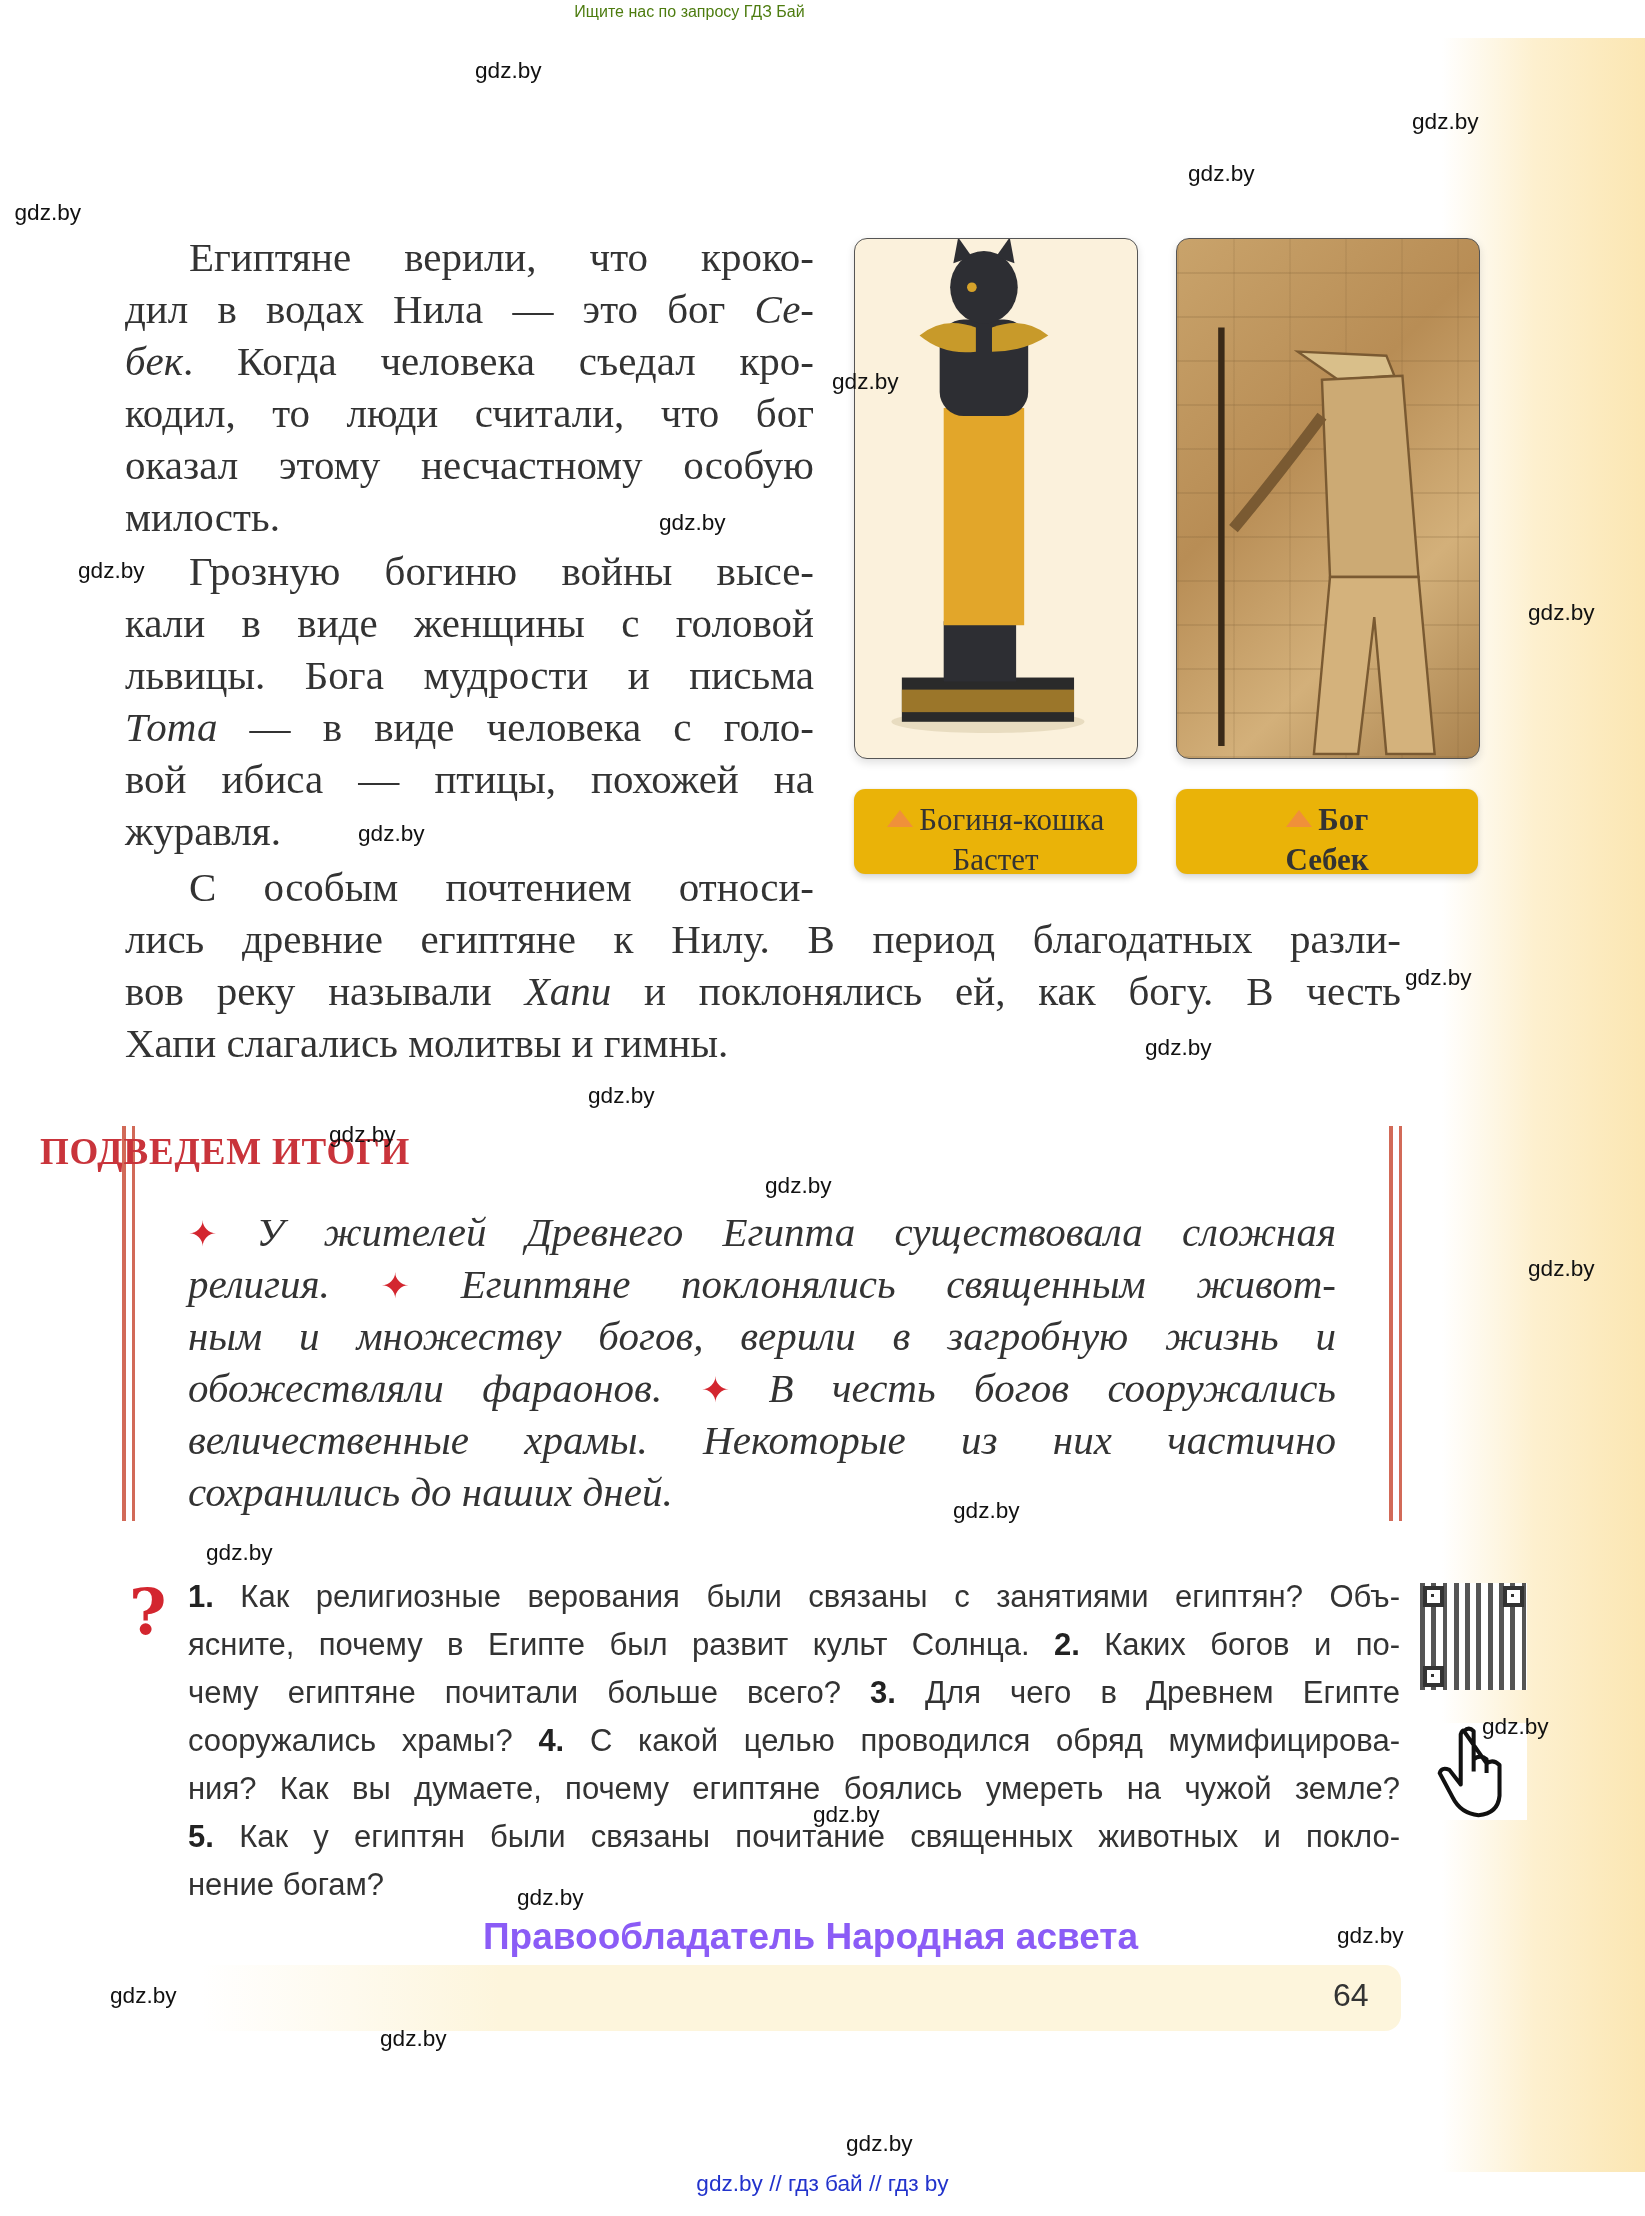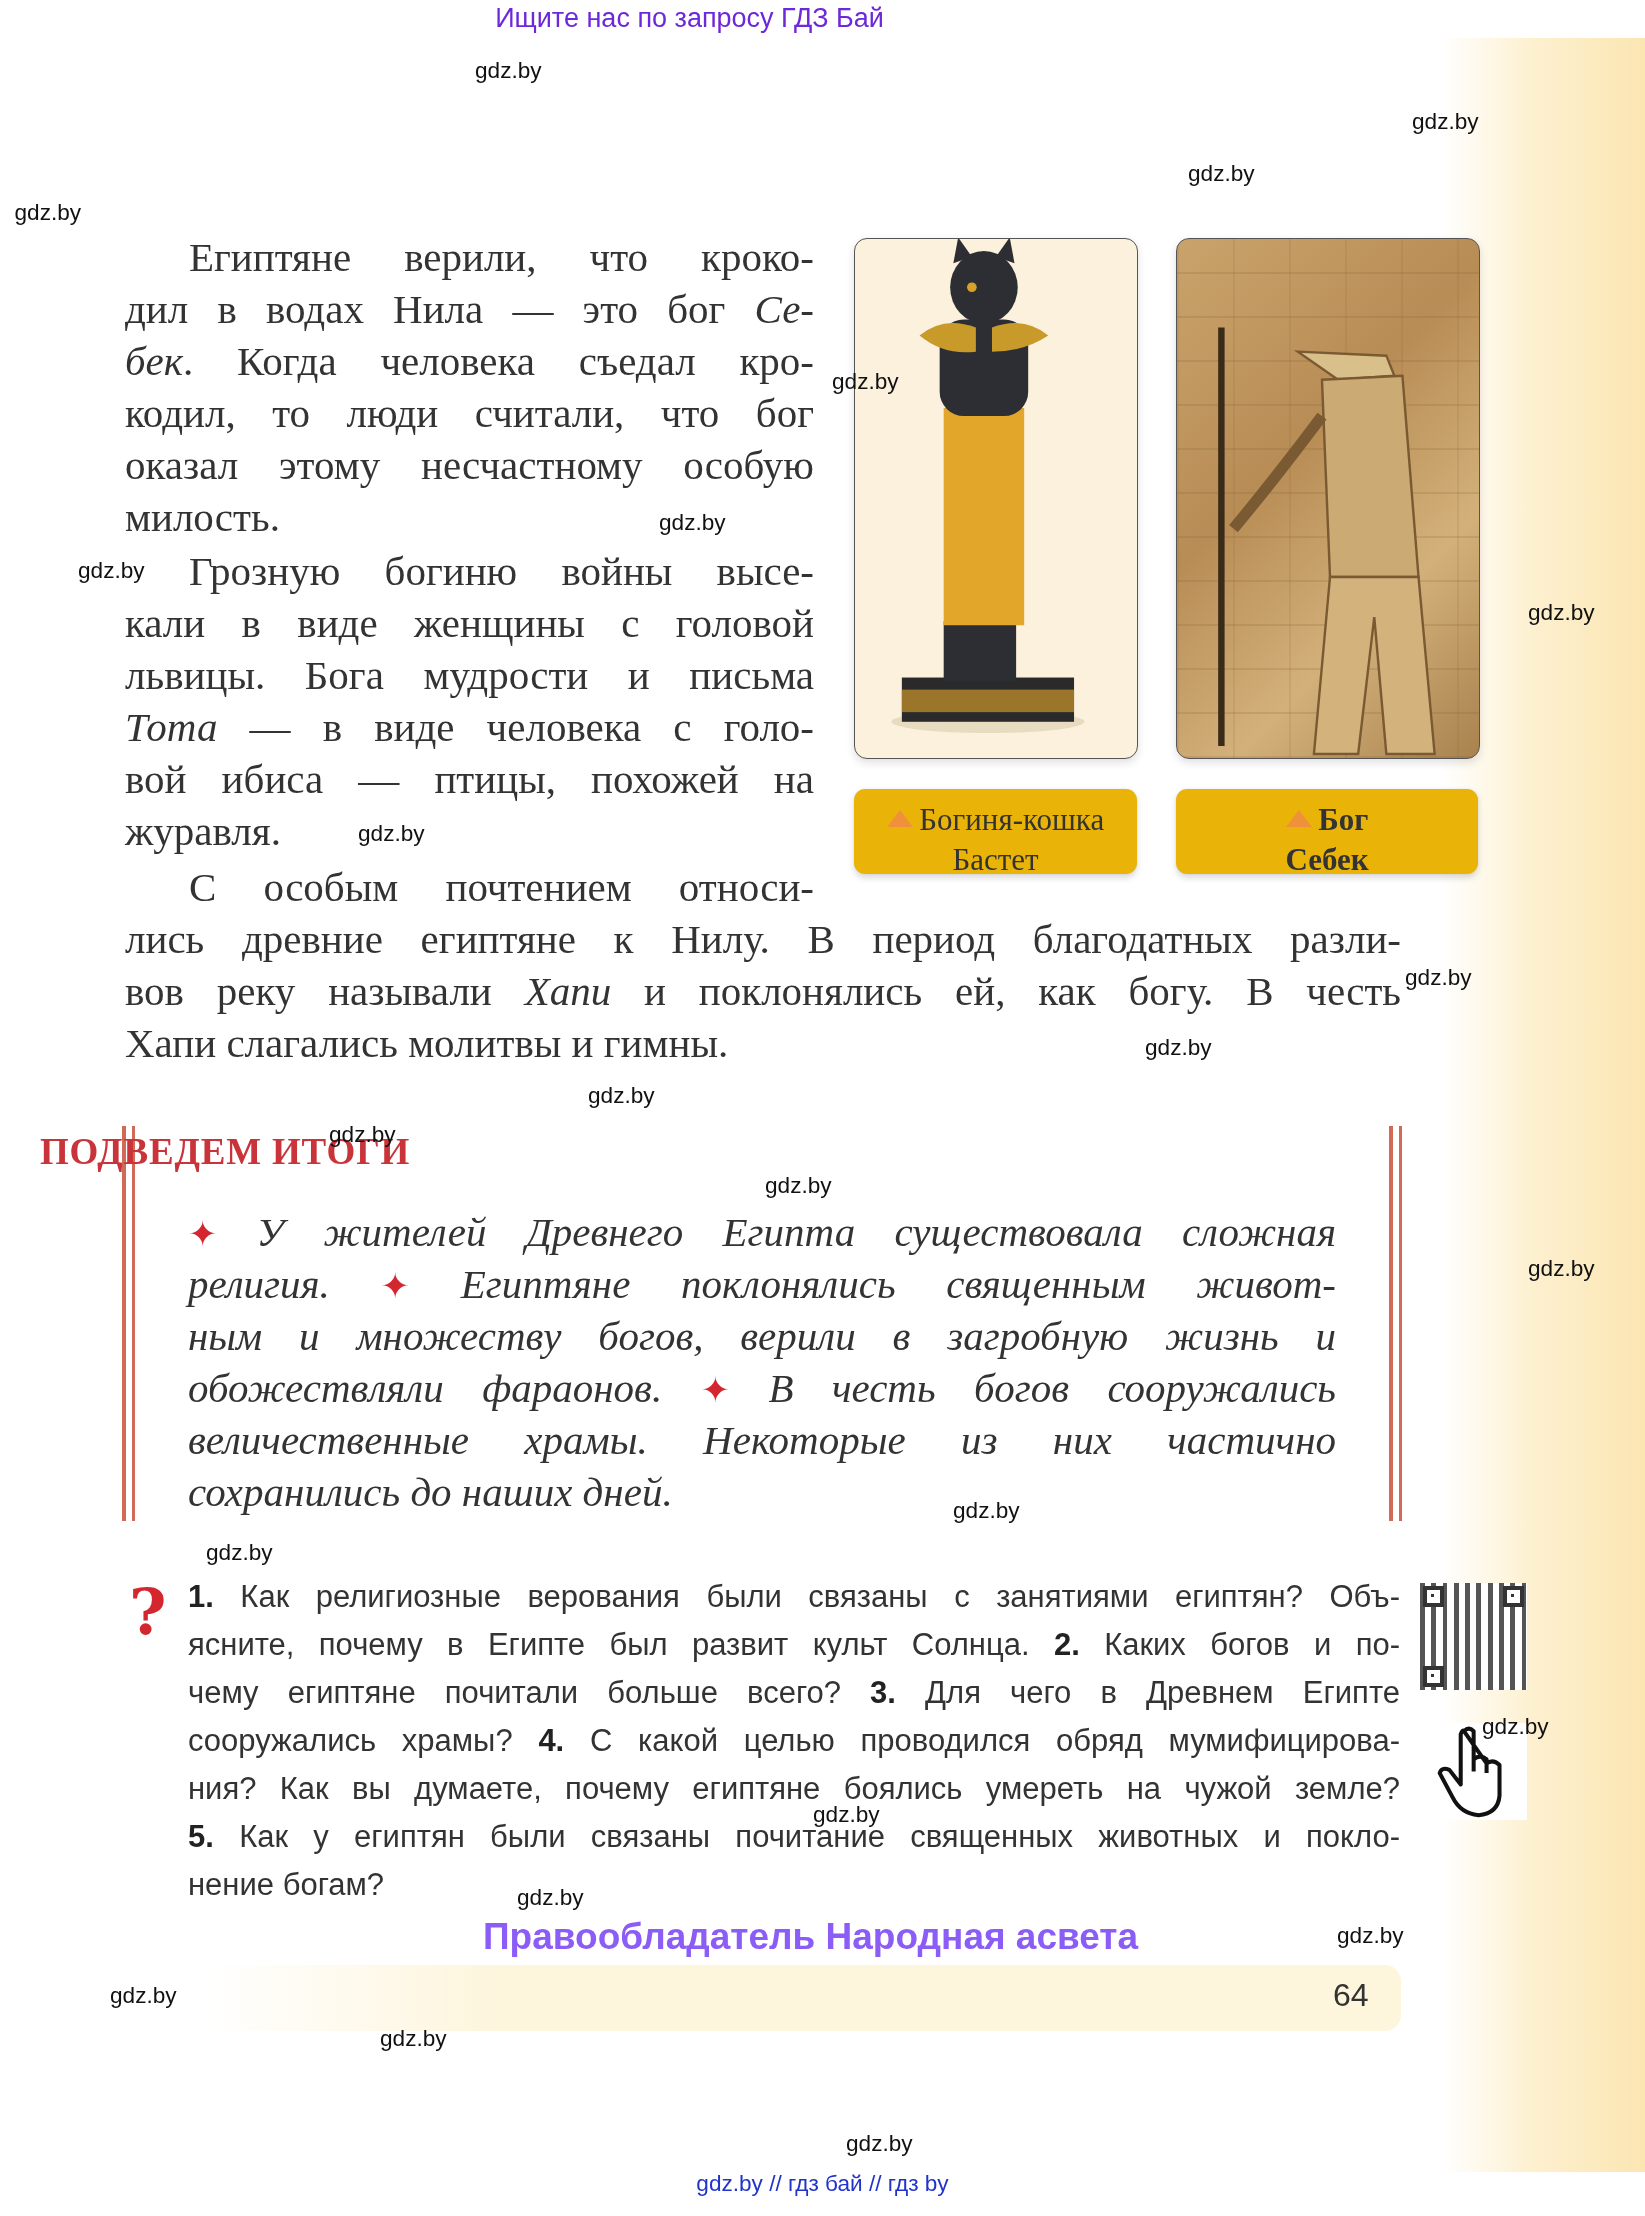--- a/index.html
+++ b/index.html
@@ -1,19 +1,19 @@
 <!DOCTYPE html>
 <html style="font-size:13px"><head>
 <meta charset="utf-8">
 <style>
   html, body { margin:0; padding:0; }
   body { width:1645px; height:2216px; position:relative; background:#ffffff; overflow:hidden; font-family:"DejaVu Serif", serif; color:#2b2b2b; }
   .side-band { position:absolute; left:1442px; top:38px; width:204px; height:2134px;
     background:linear-gradient(to right, rgba(255,250,235,0) 0%, #fdf0cf 45%, #fbe6b2 100%); }
-  .top-banner { position:absolute; top:3.2px; left:0; width:1379px; text-align:center; font-family:"Liberation Sans", sans-serif; font-size:27px; color:#6d28d9; }
+  .top-banner { position:absolute; top:3.2px; left:0; width:1379px; text-align:center; font-family:"Liberation Sans", sans-serif; font-size:16px; color:#4d7c0f; }
   .wm { position:absolute; font-family:"Liberation Sans", sans-serif; font-size:22.6px; color:#111; white-space:nowrap; }
   .body-text { position:absolute; font-family:"Liberation Serif", serif; font-size:41px; line-height:52px; color:#333; text-align:justify; }
   .body-text .line { display:block; text-align:justify; text-align-last:justify; height:52px; }
   .body-text .line.last { text-align-last:left; }
   .ind { padding-left:64px; }
   i { font-style:italic; }
   .photo { position:absolute; border-radius:13px; border:1.6px solid #555; overflow:hidden; box-shadow:0 3.2px 8px rgba(0,0,0,0.12); }
   .photo-cat { left:854px; top:238px; width:282px; height:519px; background:#fbf1dc; }
   .photo-croc { left:1176px; top:238px; width:302px; height:519px;
      background:repeating-linear-gradient(0deg, rgba(120,90,50,0.18) 0 2.4px, transparent 2.4px 44px),

